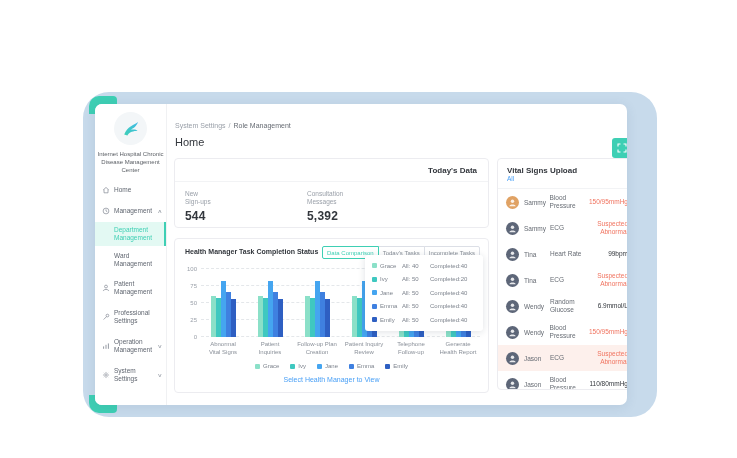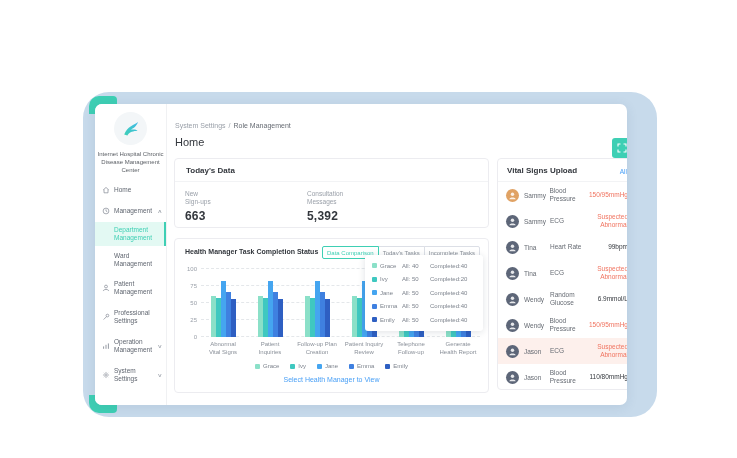--- a/index.html
+++ b/index.html
@@ -26,21 +26,21 @@
 
   
   .content { position:absolute; left:72px; top:0; width:330px; height:301px; }
   .breadcrumb { position:absolute; left:8px; top:18px; font-size:7px; color:#9aa0a9; }
   .breadcrumb .sep { margin:0 3px; }
   .crumb-current { color:#666b73; }
   .page-title { position:absolute; left:8px; top:32px; font-size:11px; font-weight:400; color:#33373d; }
 
   .card { position:absolute; background:#fff; border:1px solid #ececf0; border-radius:4px; }
   .today-card { left:7px; top:54px; width:315px; height:70px; }
-  .card-title { padding:7px 11px 6px; font-size:8px; font-weight:700; color:#33373d; border-bottom:1px solid #f2f3f5; }
+  .card-title { padding:7px 11px 6px; font-size:8px; font-weight:700; color:#33373d; border-bottom:1px solid #f2f3f5;text-align:right; }
   .stats { display:flex; padding:8px 10px 0; }
   .stat:nth-child(1) { width:122px; }
   .stat:nth-child(2) { width:115px; }
   .stat:nth-child(3) { flex:1; }
   .stat-label { font-size:6.5px; color:#9aa0a9; line-height:8px; }
   .stat-value { font-size:12px; font-weight:700; color:#33373d; margin-top:3px; letter-spacing:.2px; }
 
   .chart-card { left:7px; top:134px; width:315px; height:155px; }
   .chart-head { display:flex; justify-content:space-between; align-items:flex-start; padding:7px 8px 0 10px; }
   .chart-title { font-size:7px; font-weight:700; color:#33373d; padding-top:2px; }
@@ -66,21 +66,21 @@
   .ol-name { width:22px; }
   .ol-all { width:28px; }
   .ol-comp { flex:1; }
 
   .bottom-legend { display:flex; justify-content:center; gap:11px; margin-top:7px; }
   .bl-item { display:flex; align-items:center; font-size:6px; color:#7d838d; cursor:pointer; }
   .chart-link { text-align:center; color:#4aa0f6; font-size:7px; margin-top:7px; cursor:pointer; }
 
   
   .vital-panel { position:absolute; left:402px; top:54px; width:140px; height:232px; background:#fff; border:1px solid #ececf0; border-radius:4px; overflow:hidden; }
-  .vp-head { display:flex; justify-content:space-between; align-items:flex-end; padding:7px 9px 6px; border-bottom:1px solid #f2f3f5; }
+  .vp-head { display:flex; justify-content:space-between; align-items:flex-start; padding:7px 9px 6px; border-bottom:1px solid #f2f3f5;flex-direction:column; }
   .vp-title { font-size:8px; font-weight:700; color:#33373d; }
   .vp-all { font-size:6.5px; color:#4aa0f6; cursor:pointer; }
   .vrow { display:flex; align-items:center; padding:3px 8px; min-height:26px; }
   .vrow.hl { background:#fdf0ec; }
   .avatar { width:13px; height:13px; border-radius:50%; flex:0 0 13px; margin-right:5px; display:flex; align-items:center; justify-content:center; overflow:hidden; }
   .vname { width:26px; font-size:6.5px; color:#666b73; }
   .vmetric { width:40px; font-size:6.5px; color:#666b73; line-height:8px; }
   .vvalue { flex:1; text-align:right; font-size:6.5px; color:#33373d; line-height:8px; }
   .vvalue.abn { color:#f0735f; }
 
@@ -181,21 +181,21 @@
         <h1 class="page-title">Home</h1>
 
         <section class="card today-card">
           <div class="card-title">Today's Data</div>
           <div class="stats" id="stats">
               <div class="stat">
                 <div class="stat-label">
                   <div>New</div>
                   <div>Sign-ups</div>
                 </div>
-                <div class="stat-value">663</div>
+                <div class="stat-value">544</div>
               </div>
               <div class="stat">
                 <div class="stat-label">
                   <div>Consultation</div>
                   <div>Messages</div>
                 </div>
                 <div class="stat-value">5,392</div>
               </div>
             </div>
         </section>

